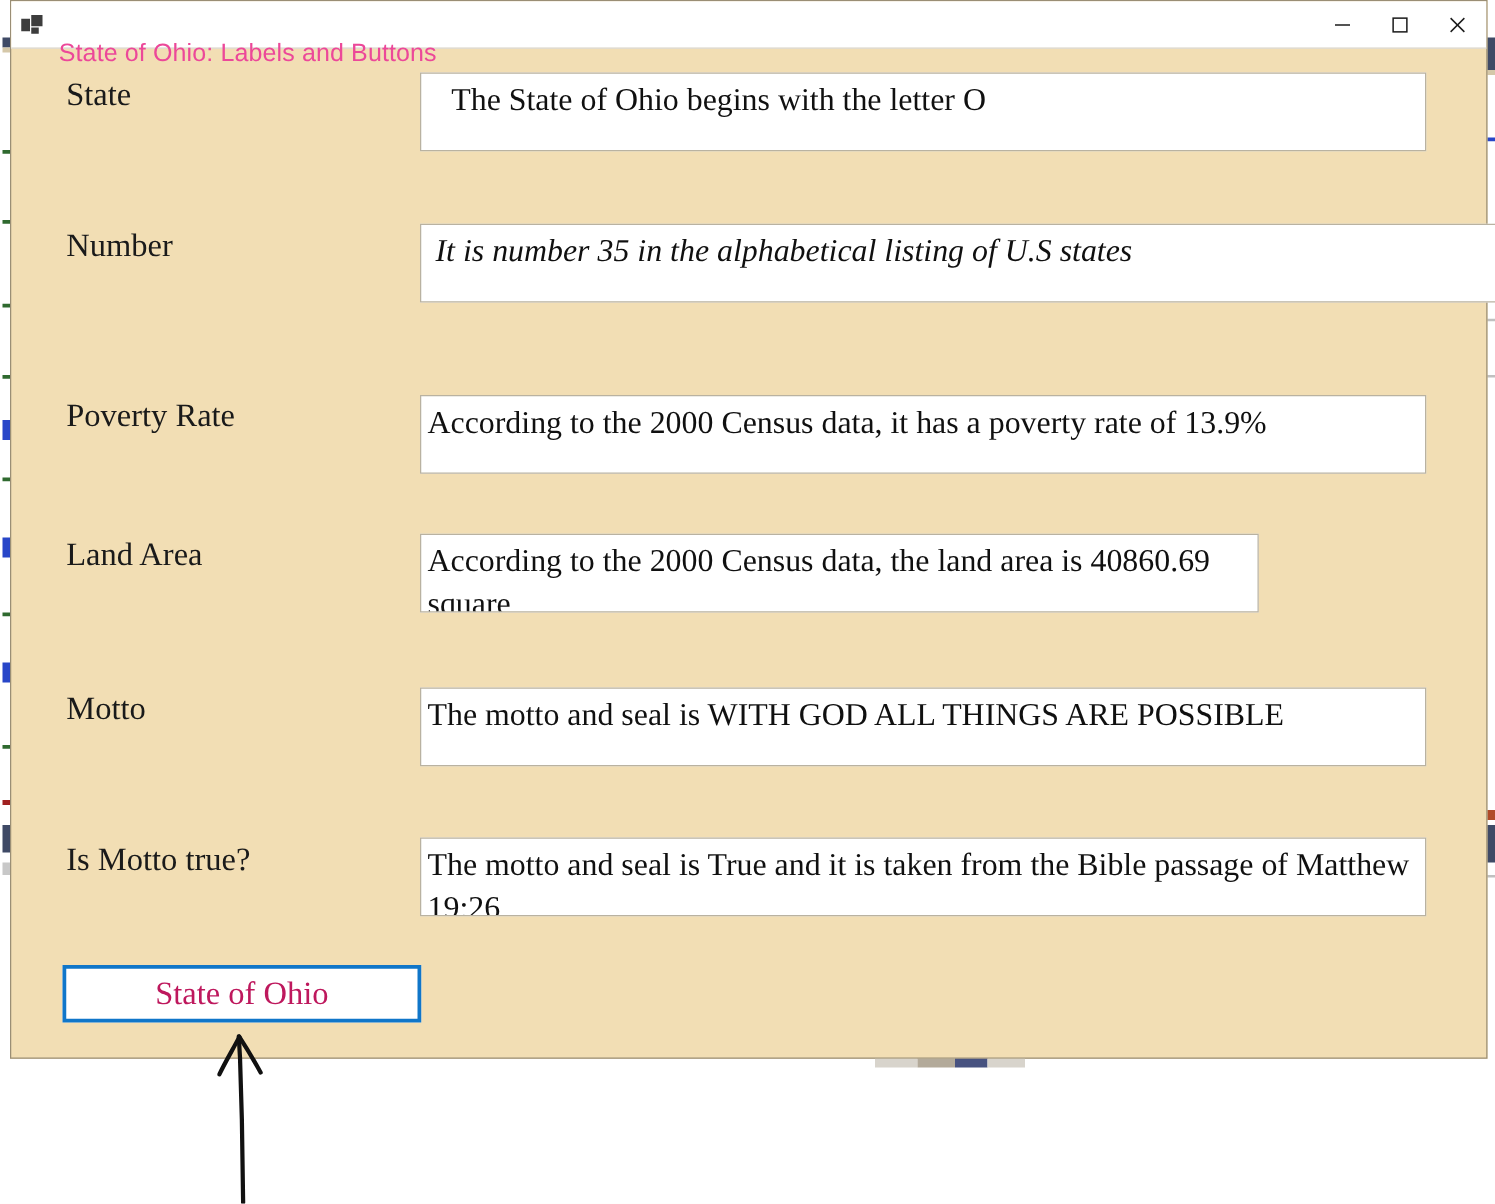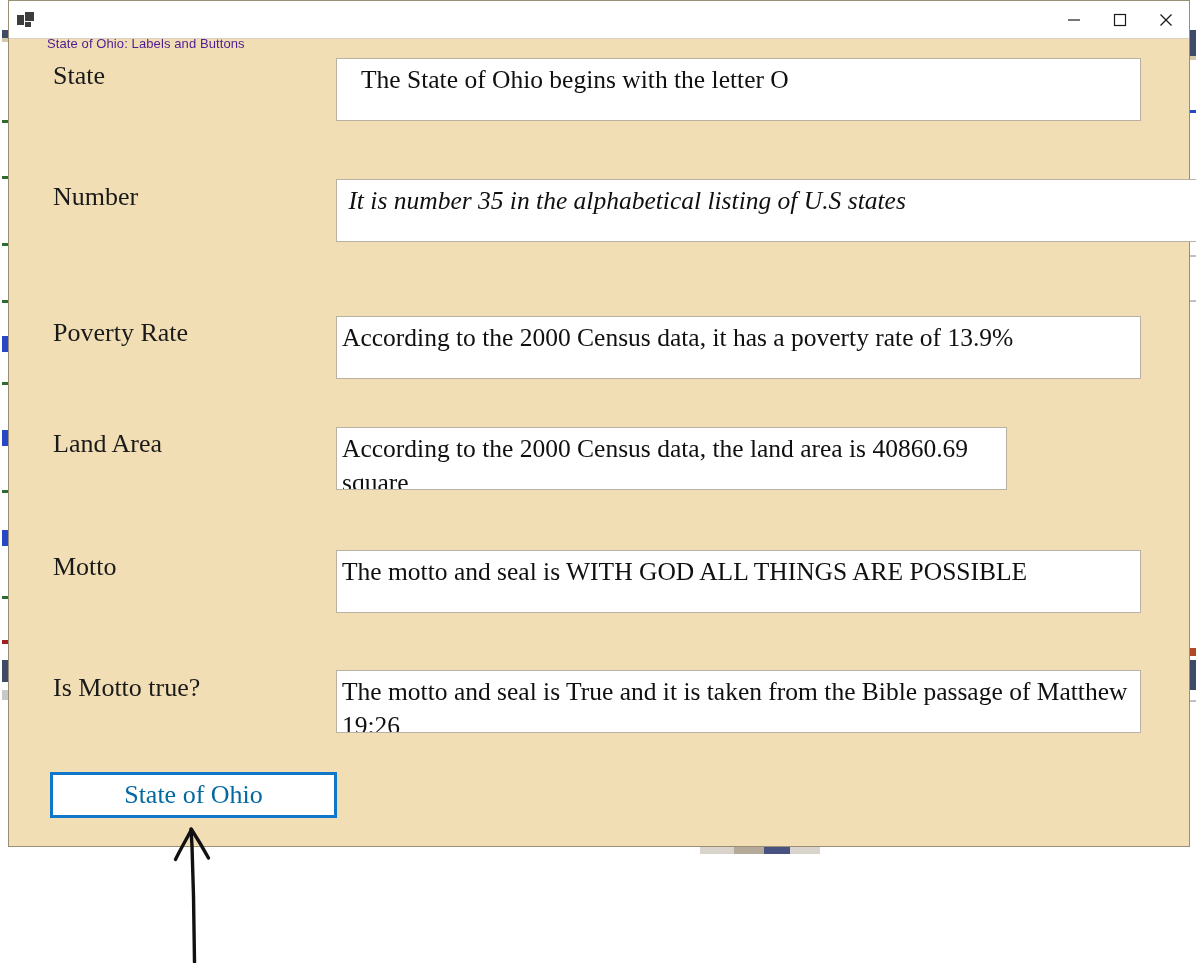--- a/index.html
+++ b/index.html
@@ -59,22 +59,22 @@
   }
   #app-icon .sq {
     position: absolute;
     background: #3d3d3d;
   }
   #app-icon .sq1 { left: 0px;  top: 5px;  width: 7px;  height: 10px; }
   #app-icon .sq2 { left: 8px;  top: 2px;  width: 9px;  height: 9px;  }
   #app-icon .sq3 { left: 8px;  top: 12px; width: 6px;  height: 5px;  }
   #title-text {
     font-family: "Liberation Sans", sans-serif;
-    font-size: 13px;
-    color: #4c1d95;
+    font-size: 20px;
+    color: #ec4899;
     letter-spacing: 0.1px;
     white-space: nowrap;
     margin-top: 48px;
   }
   #window-controls {
     position: absolute;
     right: 0; top: 0;
     height: 38px;
     display: flex;
   }
@@ -119,21 +119,21 @@
     white-space: pre-wrap;
   }
 
   
   .form-button {
     position: absolute;
     background: #ffffff;
     box-sizing: border-box;
     font-family: "Liberation Serif", serif;
     font-size: 26px;
-    color: #0369a1;
+    color: #be185d;
     display: flex;
     align-items: center;
     justify-content: center;
     padding: 0;
     line-height: 1;
   }
   .btn-default {
     border: 1px solid #b5b1a6;
   }
   .btn-focused {

